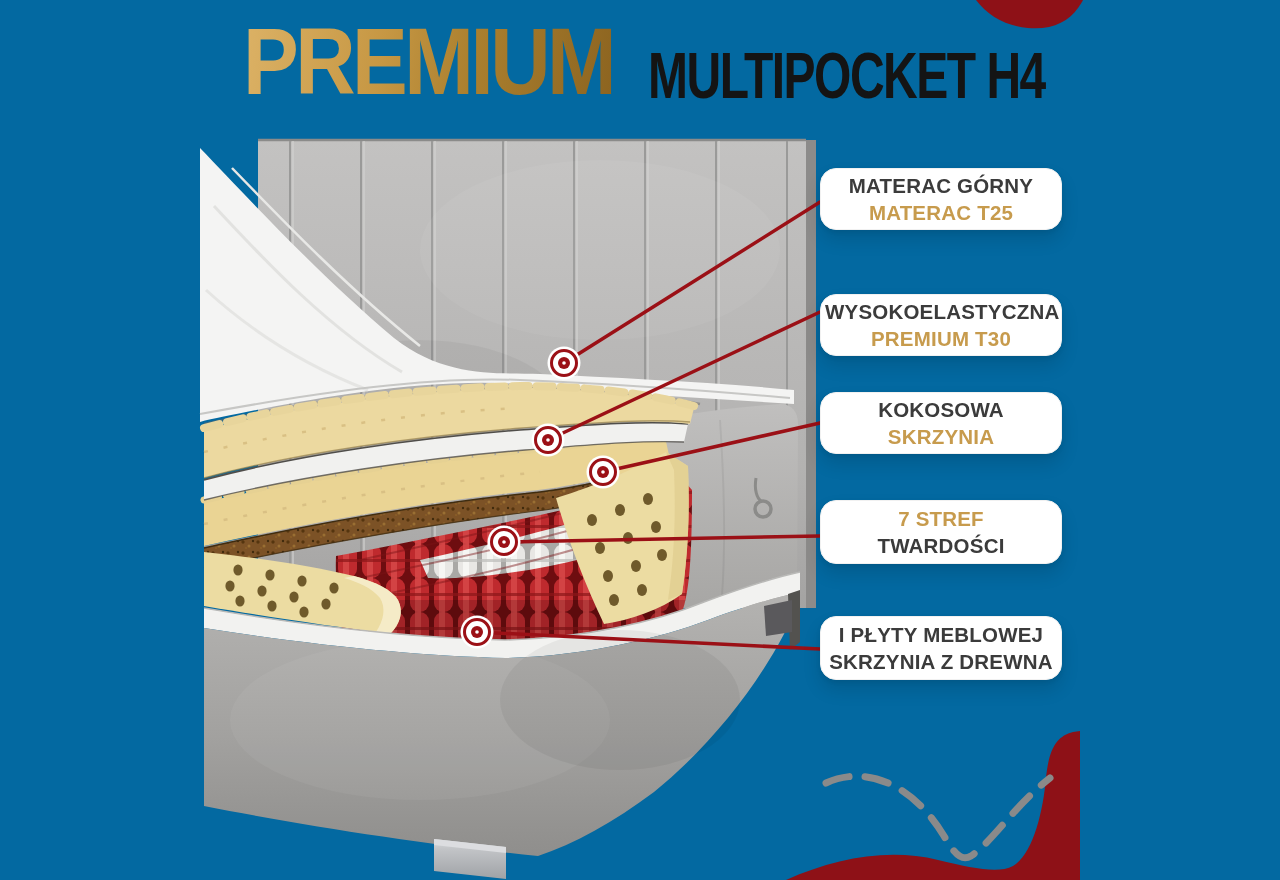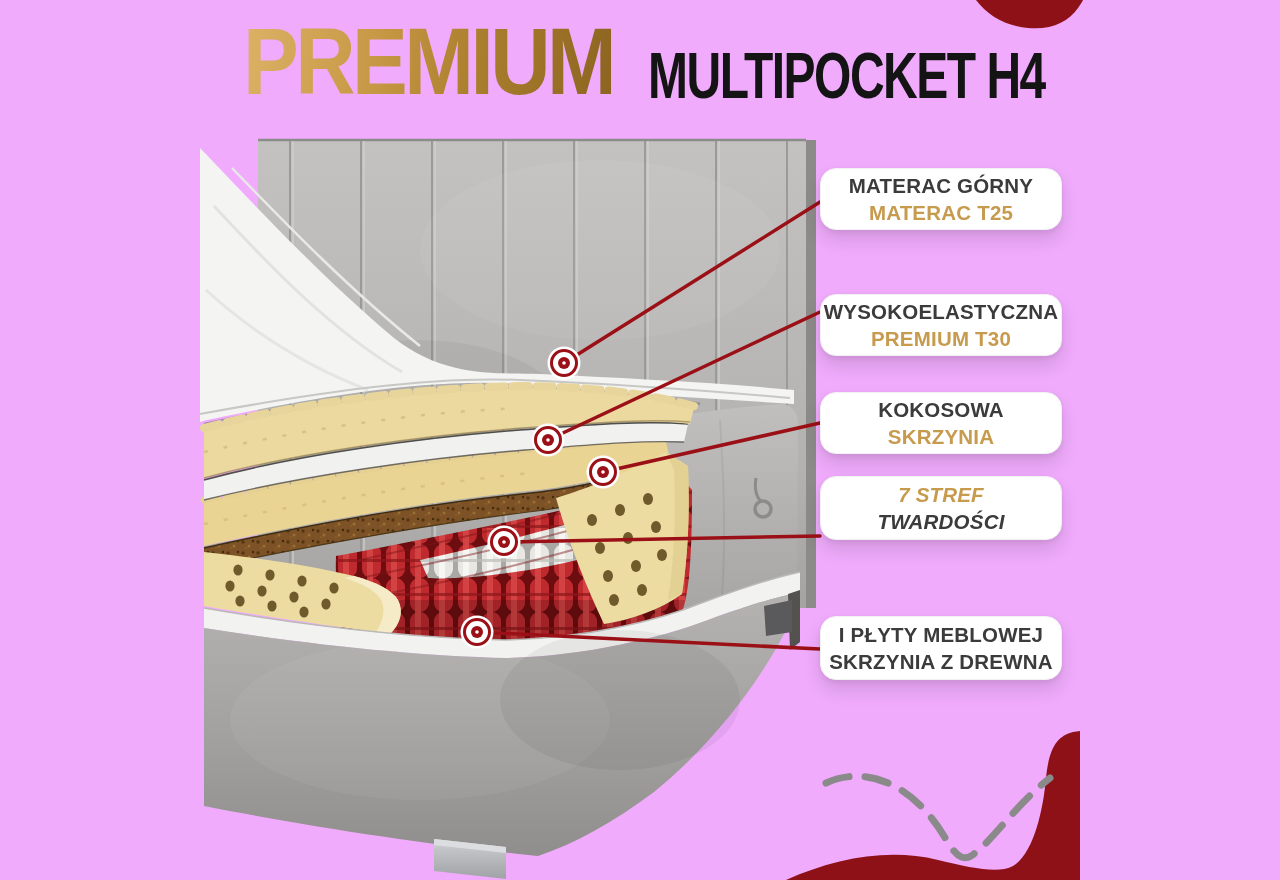--- a/index.html
+++ b/index.html
@@ -1,39 +1,39 @@
 <!DOCTYPE html>
 <html><head>
 <meta charset="utf-8">
 <style>
   html,body{margin:0;padding:0;background:#ffffff;}
   .canvas{position:relative;width:1280px;height:880px;overflow:hidden;
-          font-family:"Liberation Sans","DejaVu Sans",sans-serif;background:#f0abfc;}
+          font-family:"Liberation Sans","DejaVu Sans",sans-serif;background:#0369a1;}
   .scene{position:absolute;inset:0;}
   .title-premium{
     position:absolute;left:243px;top:14px;font-size:95px;font-weight:bold;
     letter-spacing:-4px;line-height:1;transform:scaleX(.88);transform-origin:left top;
     background:linear-gradient(100deg,#dcb266 0%,#c69743 38%,#aa7f2e 62%,#8c6420 100%);
     -webkit-background-clip:text;background-clip:text;color:transparent;white-space:nowrap;}
   .title-model{
     position:absolute;left:648px;top:44px;font-size:64px;font-weight:bold;
     letter-spacing:-2px;line-height:1;transform:scaleX(.75);transform-origin:left top;
     color:#141414;white-space:nowrap;}
   .callout{
     position:absolute;left:820px;width:242px;display:flex;flex-direction:column;
-    justify-content:center;align-items:center;background:#ffffff;border-radius:16px;
+    justify-content:center;background:#ffffff;border-radius:16px;
     border:1px solid #f1f1f1;box-shadow:0 10px 18px rgba(0,0,0,.12),0 2px 5px rgba(0,0,0,.06);
     text-align:center;line-height:1.32;padding:6px 4px;box-sizing:border-box;}
   .callout .ln{font-size:20.5px;font-weight:600;letter-spacing:.2px;white-space:nowrap;}
   .callout .dark{color:#3b3b3b;}
   .callout .gold{color:#c79b4d;font-weight:bold;}
   .cb1{top:168px;height:62px;}
   .cb2{top:294px;height:62px;}
   .cb3{top:392px;height:62px;}
-  .cb4{top:476px;height:64px;font-style:italic;}
+  .cb4{top:500px;height:64px;}
   .cb5{top:616px;height:64px;}
 </style>
 </head>
 <body>
 
 <div class="canvas">
 
   <svg class="scene" viewBox="0 0 1280 880">
     <defs>
       <linearGradient id="gHead" x1="0" y1="0" x2="0" y2="1">

